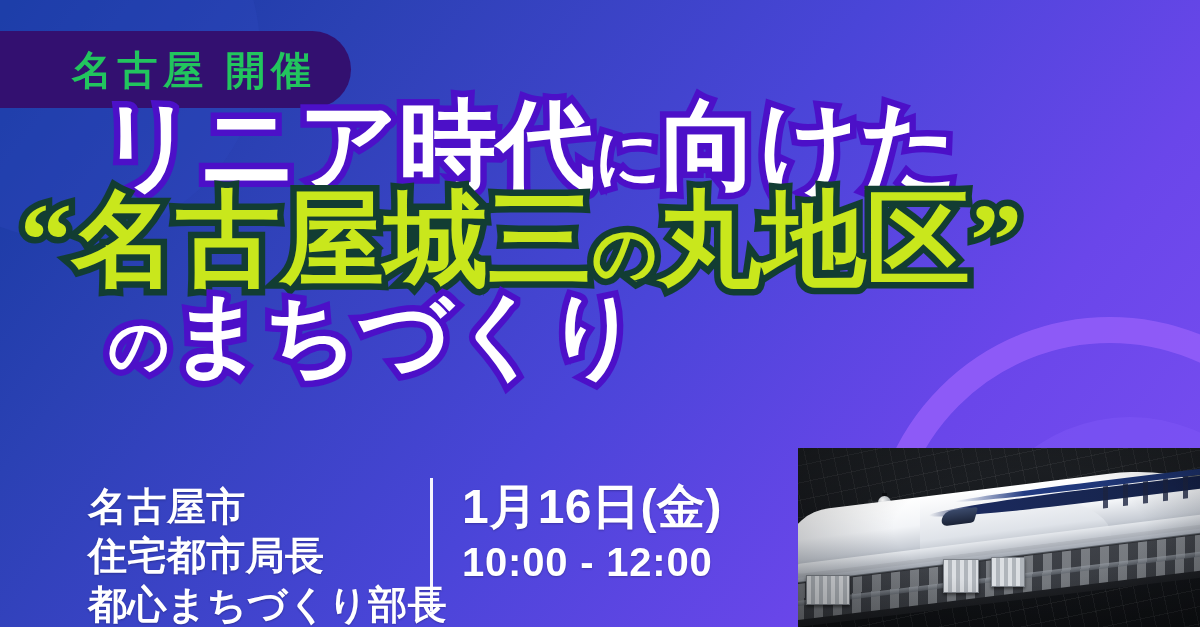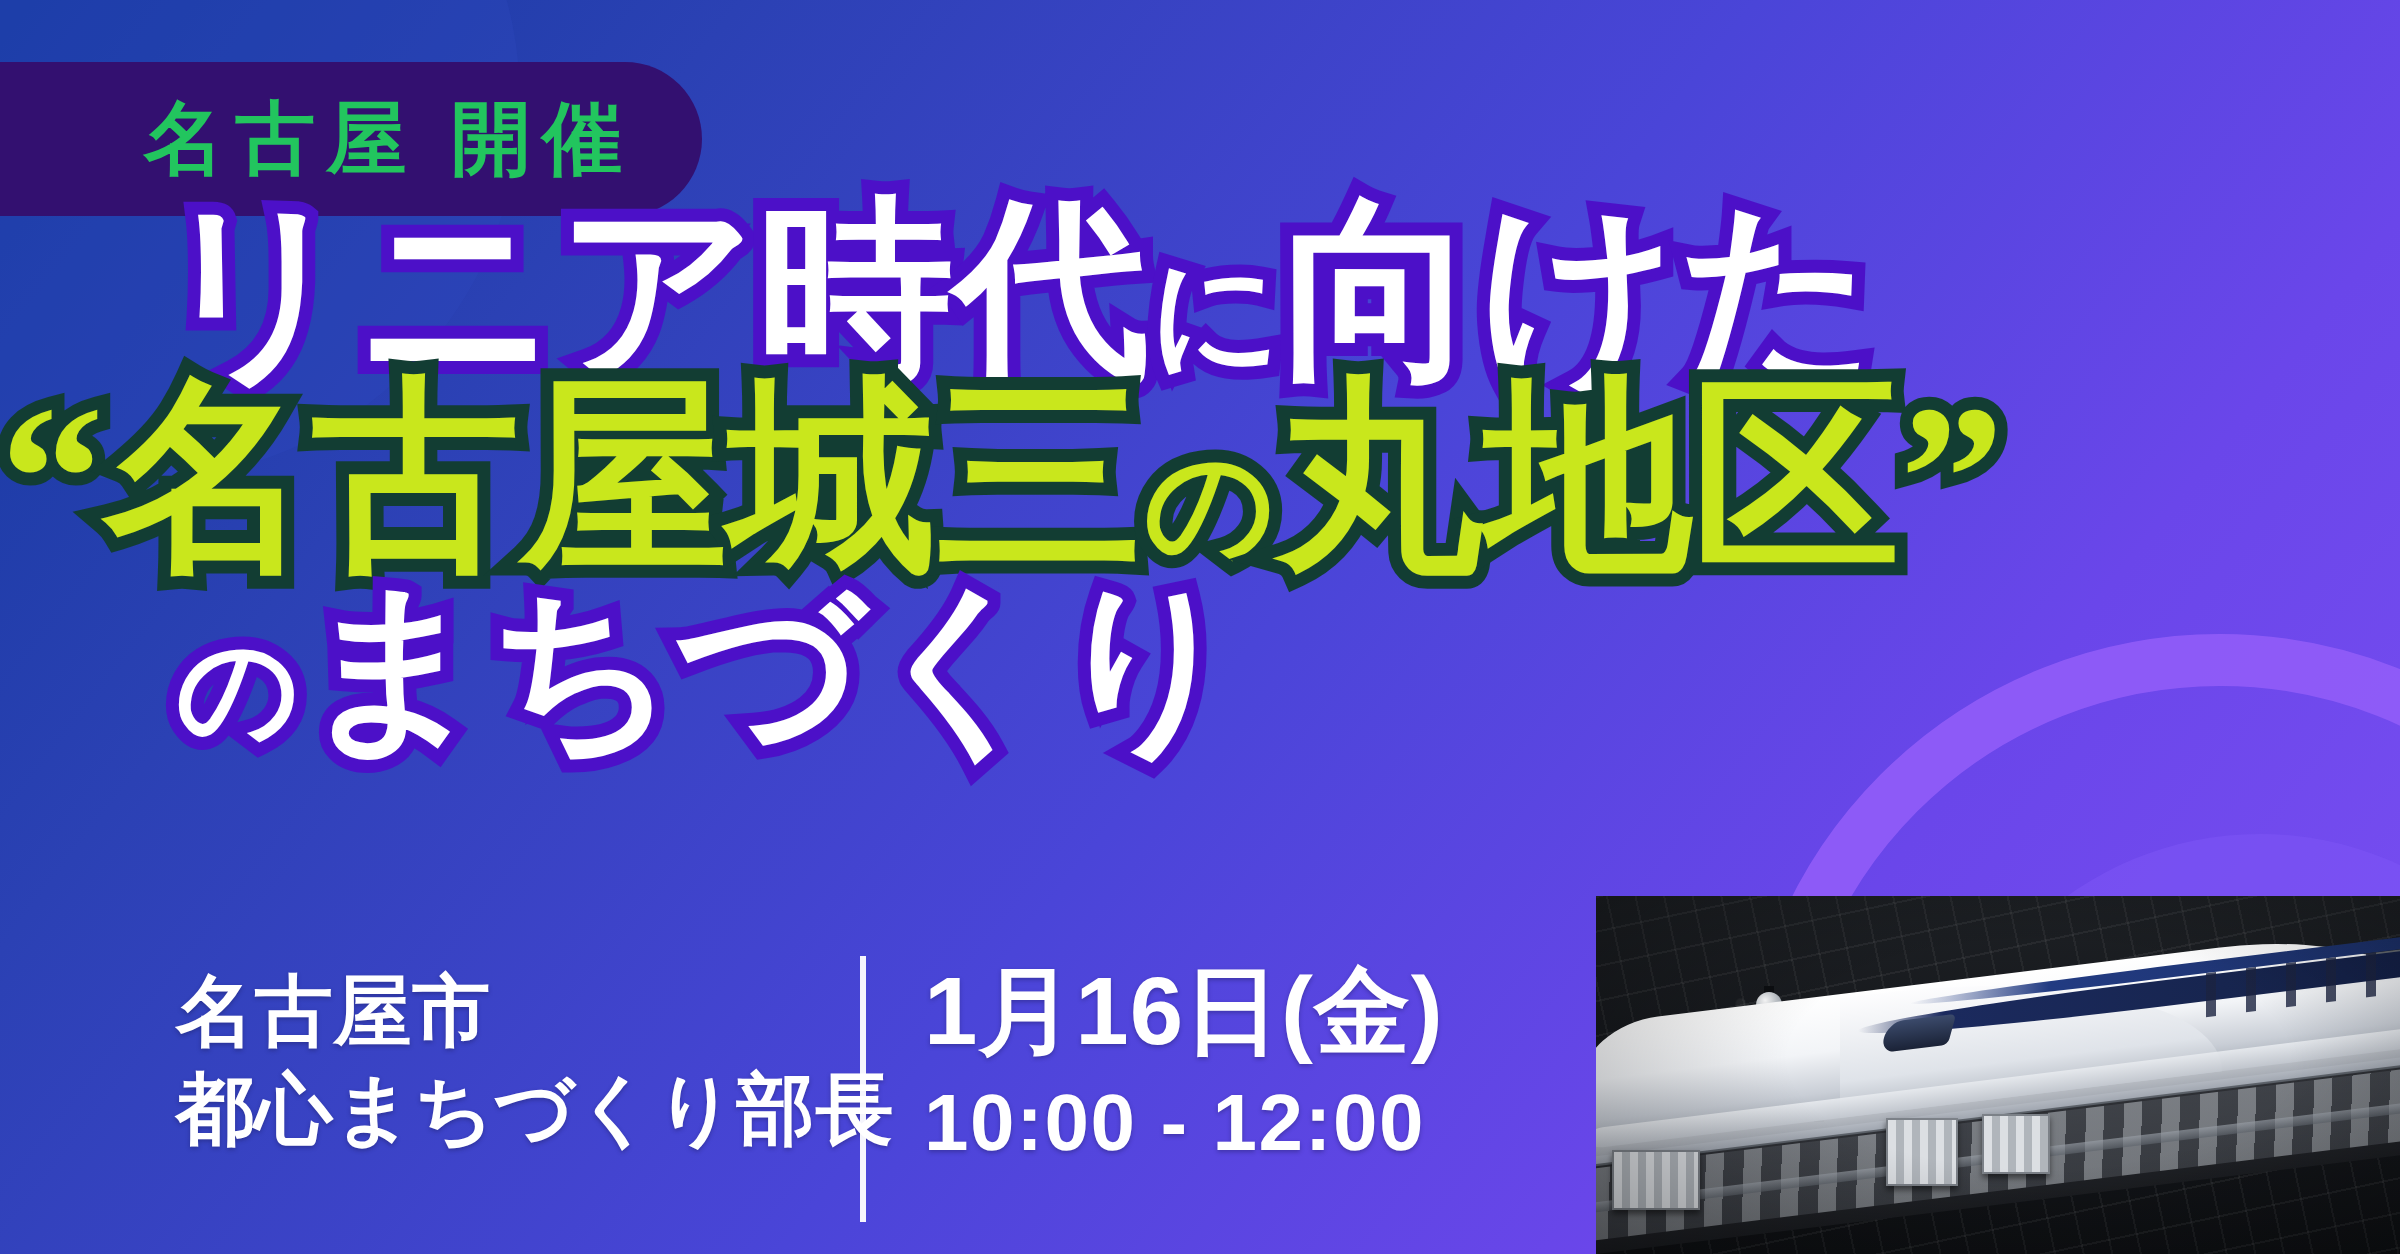--- a/index.html
+++ b/index.html
@@ -44,20 +44,21 @@
     font-size:40px;font-weight:700;
     letter-spacing:.14em;
     line-height:1;
     white-space:nowrap;
   }
 
   
   .headline{
     position:absolute;left:0;top:96px;width:1144px;
     z-index:6;
+    padding-left:20px;
   }
   .hl-line{
     line-height:1;
     white-space:nowrap;
     font-weight:700;
   }
   .hl-1{
     margin-left:78px;
     font-size:98px;
     color:#ffffff;
@@ -248,20 +249,21 @@
   <div class="headline">
     <div class="hl-line hl-1"><span>リニア時代</span><span class="sm">に</span><span>向けた</span></div>
 
     <div class="hl-line hl-2"><span>“</span><span>名古屋城三</span><span class="sm2">の</span><span>丸地区</span><span>”</span></div>
 
     <div class="hl-line hl-3"><span class="sm">の</span><span>まちづくり</span></div>
   </div>
 
   <div class="speaker">
     <div>名古屋市</div>
+    <div>住宅都市局長</div>
     <div>都心まちづくり部長</div>
   </div>
 
   <div class="divider"></div>
 
   <div class="schedule">
     <div class="sch-date">1月16日(金)</div>
     <div class="sch-time">10:00 - 12:00</div>
   </div>
 

